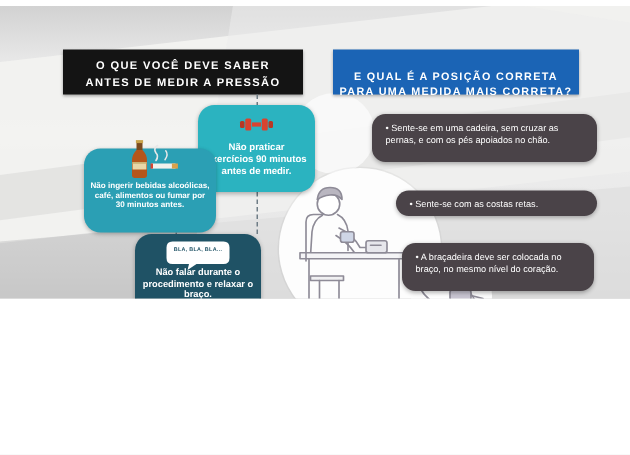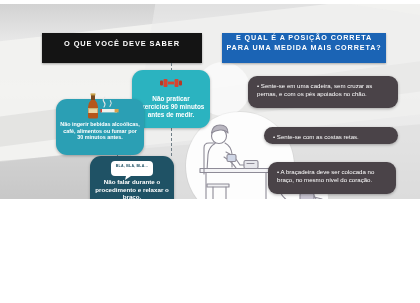--- a/index.html
+++ b/index.html
@@ -20,21 +20,21 @@
          transform:rotate(-5deg);transform-origin:left center;opacity:.55;}
   .band4{left:160px;top:-30px;width:320px;height:360px;background:#ededed;
          transform:rotate(9deg);transform-origin:top left;opacity:.55;}
 
   
   .hdr{position:absolute;text-align:center;color:#fff;letter-spacing:.9px;
        font-weight:bold;line-height:1.45;box-sizing:border-box;}
   #hdr-left{left:42px;top:29px;width:160px;height:30px;background:#141414;
             font-size:7.4px;padding-top:6px;box-shadow:0 1px 2px rgba(0,0,0,.35);}
   #hdr-right{left:222px;top:29px;width:164px;height:30px;background:#1b64b5;
-             font-size:7.2px;padding-top:0;box-shadow:0 1px 2px rgba(0,0,0,.3);}
+             font-size:7.2px;padding-top:13px;box-shadow:0 1px 2px rgba(0,0,0,.3);}
   .hdr span{display:block;white-space:nowrap;}
 
   
   .bub{position:absolute;border-radius:11px;color:#fff;text-align:center;
        box-sizing:border-box;line-height:1.22;font-weight:bold;
        box-shadow:0 1px 3px rgba(0,0,0,.28);}
   .bub .txt{display:block;}
 
   #b-exerc{left:132px;top:66px;width:78px;height:58px;background:#2bb3c0;
            font-size:6.4px;padding:25px 5px 0;}
@@ -136,20 +136,21 @@
         <path d="M6 22 q10-10 22-5 q10 4 14 12 q-8 6-18 5 q-12-1-18-12z" fill="#ffffff"></path>
         <rect x="26" y="23" width="14" height="11" rx="2" fill="#c9c5d2" stroke="#8e8b97"></rect>
         <path d="M40 27 l8 2"></path>
         <path d="M12 20 q5-6 12-4"></path>
       </g>
     </svg>
   </div>
 
   <div class="hdr" id="hdr-left">
     <span>O QUE VOCÊ DEVE SABER</span>
+    <span>ANTES DE MEDIR A PRESSÃO</span>
   </div>
 
   <div class="hdr" id="hdr-right">
     <span>E QUAL É A POSIÇÃO CORRETA</span>
     <span>PARA UMA MEDIDA MAIS CORRETA?</span>
   </div>
 
   <div class="conn vdash" style="left:171px;top:59px;height:8px;"></div>
   <div class="conn hdash" style="left:144px;top:105px;width:12px;"></div>
   <div class="conn vdash" style="left:117px;top:151px;height:4px;"></div>

